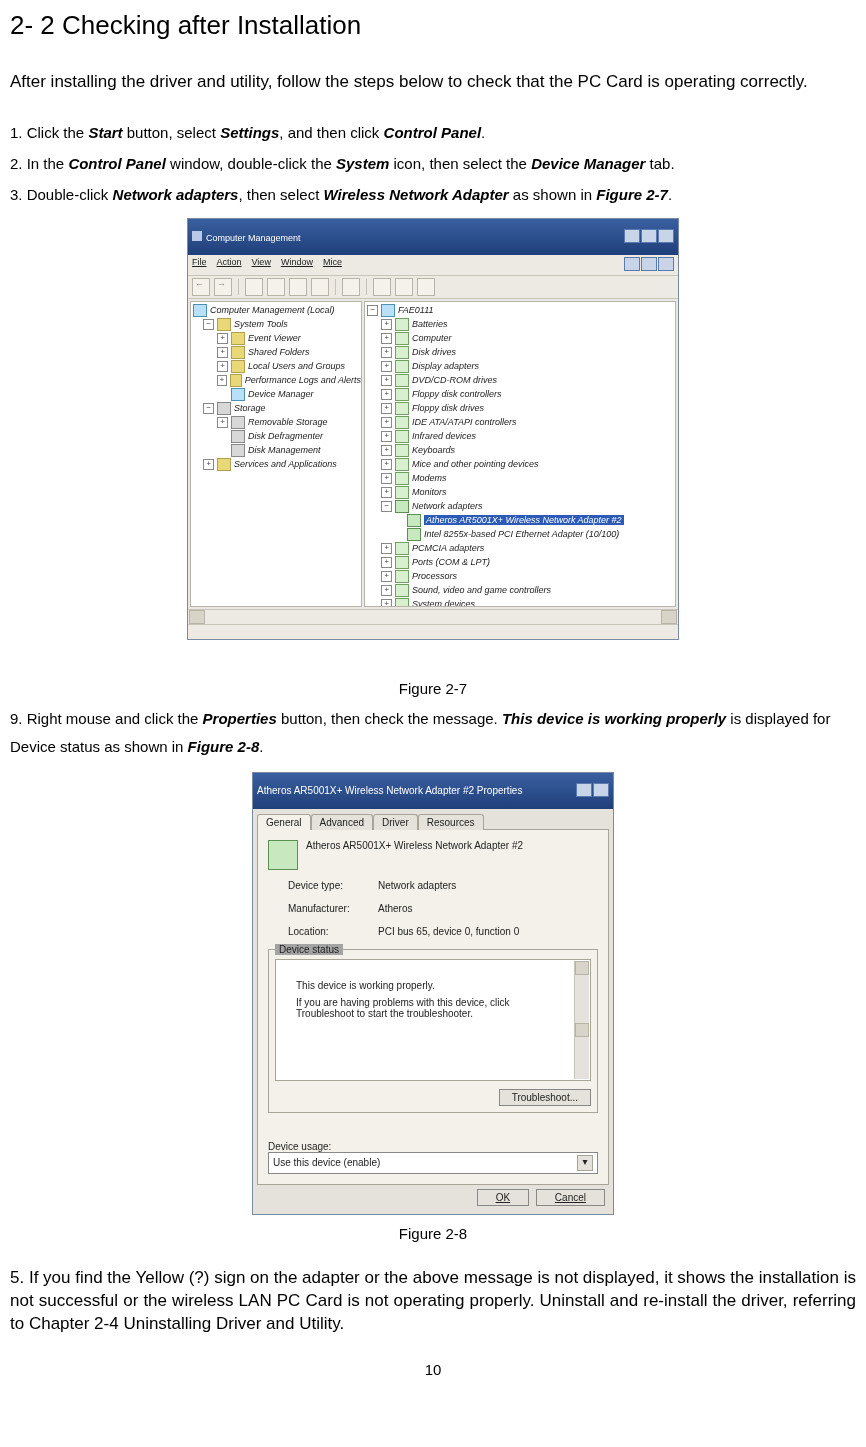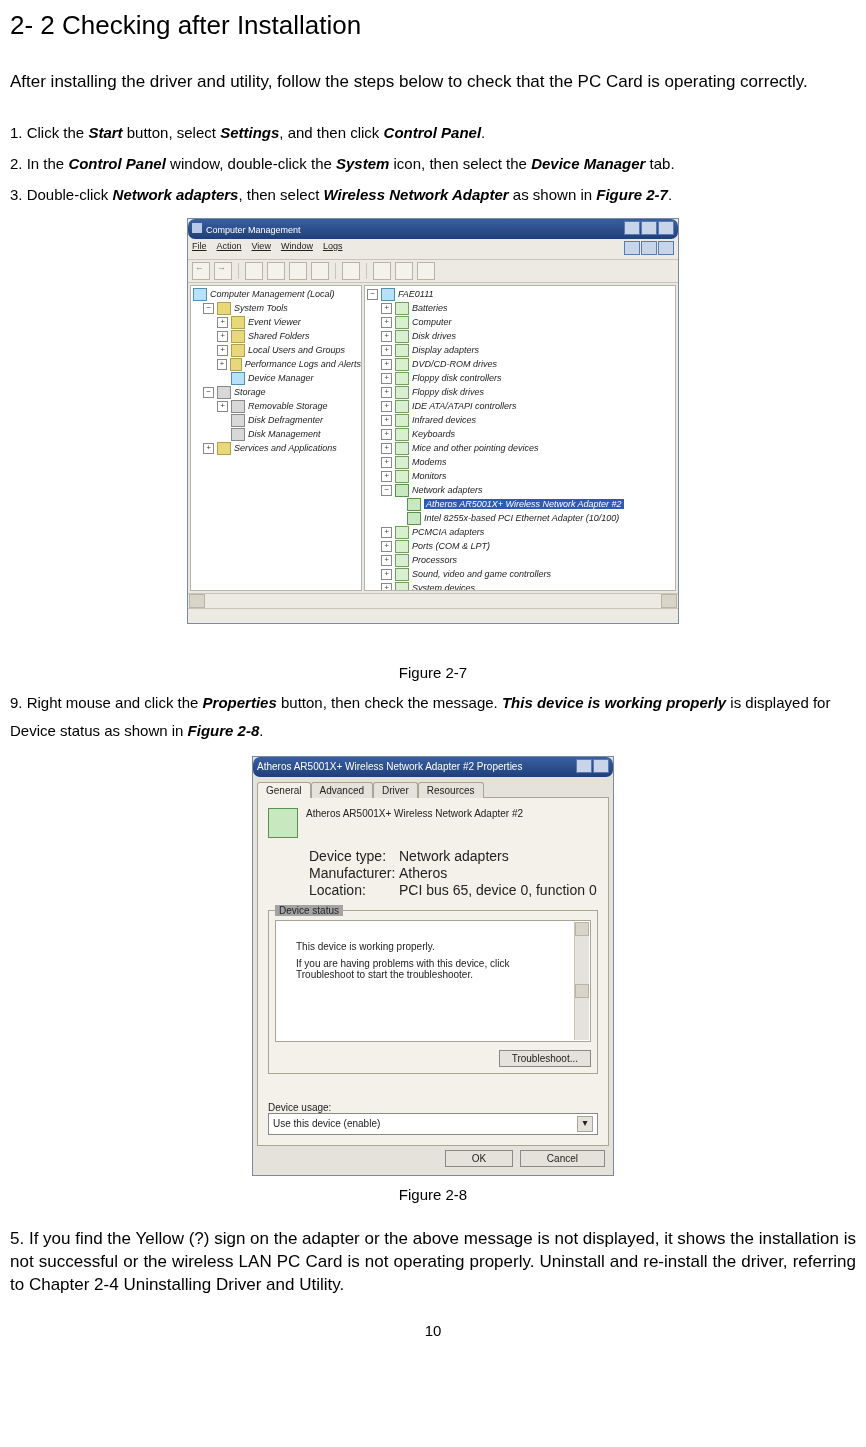--- a/index.html
+++ b/index.html
@@ -55,25 +55,24 @@
     background: #e9e8e4;
     text-align: left;
     font-family: Tahoma, Arial, sans-serif;
     font-size: 9px;
     color: #222;
     filter: blur(0.3px);
   }
   .titlebar {
     background: linear-gradient(#3a5fa0,#1f3f7a);
     color: #fff;
-    padding: 2px 4px;
+    padding: 10px 4px;
     display: flex;
     align-items: center;
     justify-content: space-between;
-    border-radius: 7px;
   }
   .titlebar .ticon {
     width: 10px; height: 10px; background:#b8c8e8; margin-right:4px; display:inline-block;
   }
   .winbtns span {
     display:inline-block; width:14px; height:12px; background:#c8d4e8; border:1px solid #5a7ab0; margin-left:1px;
   }
   .menubar {
     background:#eceae3; padding:2px 4px; border-bottom:1px solid #c8c4b8;
     display:flex; gap:10px; justify-content:space-between;
@@ -122,32 +121,32 @@
     color:#222;
     filter: blur(0.3px);
   }
   .dlg .titlebar{font-size:10px;}
   .tabs { display:flex; padding:4px 4px 0 4px; gap:0; }
   .tab { padding:2px 8px; border:1px solid #a8a498; border-bottom:none; background:#e4e2da; border-radius:3px 3px 0 0; font-size:10px; position:relative; top:1px;}
   .tab.active{background:#f3f1e9; z-index:2;}
   .tabbody { margin:0 4px 4px 4px; background:#f3f1e9; border:1px solid #a8a498; padding:10px;}
   .devrow{display:flex; align-items:flex-start; gap:8px; margin-bottom:10px;}
   .devicon{width:28px;height:28px;background:#c8e8c0;border:1px solid #5a9050;}
-  .kv{display:grid; grid-template-columns:90px 1fr; row-gap:1px; font-size:14px; margin-left:41px;}
+  .kv{display:grid; grid-template-columns:90px 1fr; row-gap:12px; font-size:10px; margin-left:20px;}
   .group{border:1px solid #a8a498; padding:6px; margin-top:12px;}
   .group .glabel{position:relative; top:-12px; background:#a3a3a3; padding:0 4px; font-size:10px;}
   .statusbox{background:#fff;border:1px solid #a8a498;height:80px;padding:20px;font-size:10px;margin-top:-8px;position:relative;}
   .sbar{position:absolute;right:1px;top:1px;bottom:1px;width:14px;background:#e4e2da;border-left:1px solid #c8c4b8;}
   .sbar span{display:block;width:12px;height:12px;background:#d8d4c8;border:1px solid #b8b4a8;margin:0 auto;}
   .btn{display:inline-block;border:1px solid #888;background:#e4e2da;padding:2px 12px;font-size:10px;}
   .rightal{text-align:right;margin-top:8px;}
   .combo{background:#fff;border:1px solid #888;padding:2px 4px;display:flex;justify-content:space-between;align-items:center;margin-top:-6px;}
   .combo .dd{width:14px;height:14px;background:#e4e2da;border:1px solid #a8a498;text-align:center;line-height:12px;}
   .dlgfoot{text-align:right;padding:0 8px 8px 0;}
-  .dlgfoot .btn{margin-left:4px; padding:2px 26px;}
+  .dlgfoot .btn{margin-left:4px; padding:2px 18px;text-decoration:underline;}
 </style>
 </head>
 <body>
 
 <div class="page">
 
   <h2 class="section-title">2- 2 Checking after Installation</h2>
 
   <p class="body-text">After installing the driver and utility, follow the steps below to check that the PC Card is operating correctly.</p>
 
@@ -170,21 +169,21 @@
         <span class="winbtns">
           <span></span><span></span><span></span>
         </span>
       </div>
       <div class="menubar">
         <div class="menus">
           <span><span class="u">File</span></span>
           <span><span class="u">Action</span></span>
           <span><span class="u">View</span></span>
           <span><span class="u">Window</span></span>
-          <span><span class="u">Logs</span></span>
+          <span><span class="u">Mice</span></span>
         </div>
         <span class="winbtns">
           <span></span><span></span><span></span>
         </span>
       </div>
       <div class="toolbar">
         <span class="tbtn arrow-l"></span>
         <span class="tbtn arrow-r"></span>
         <span class="tsep"></span>
         <span class="tbtn"></span>

